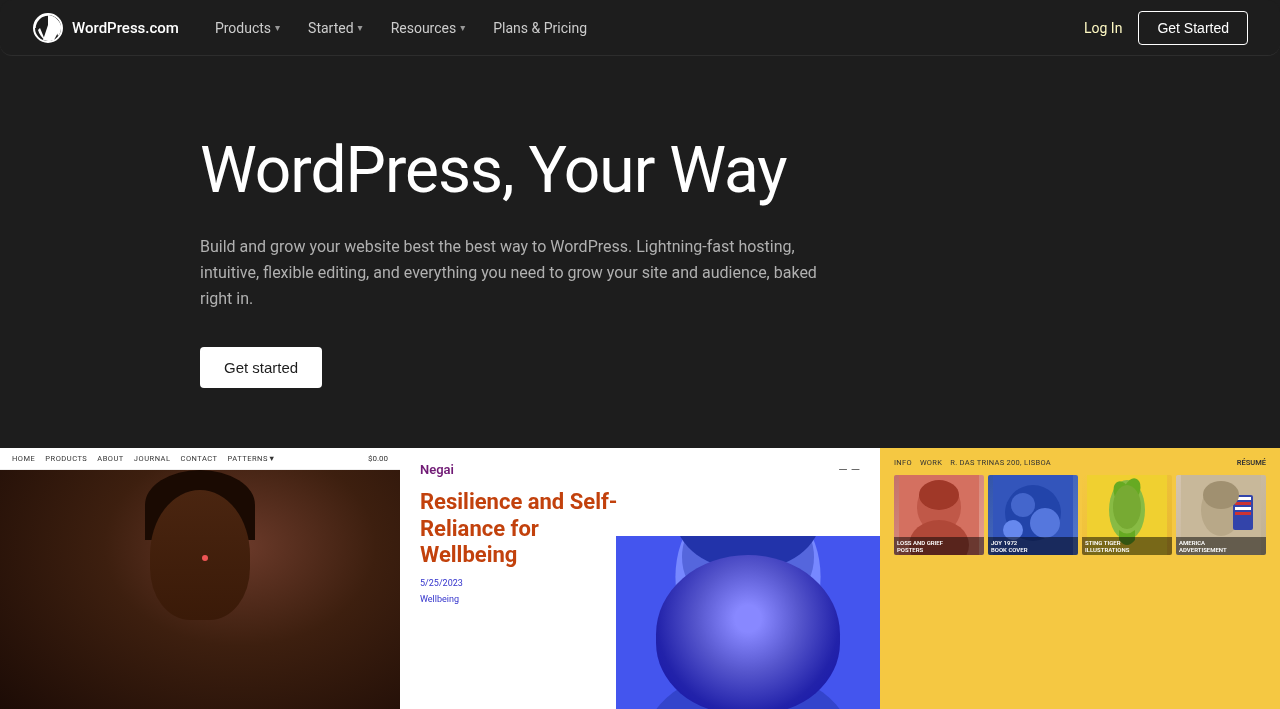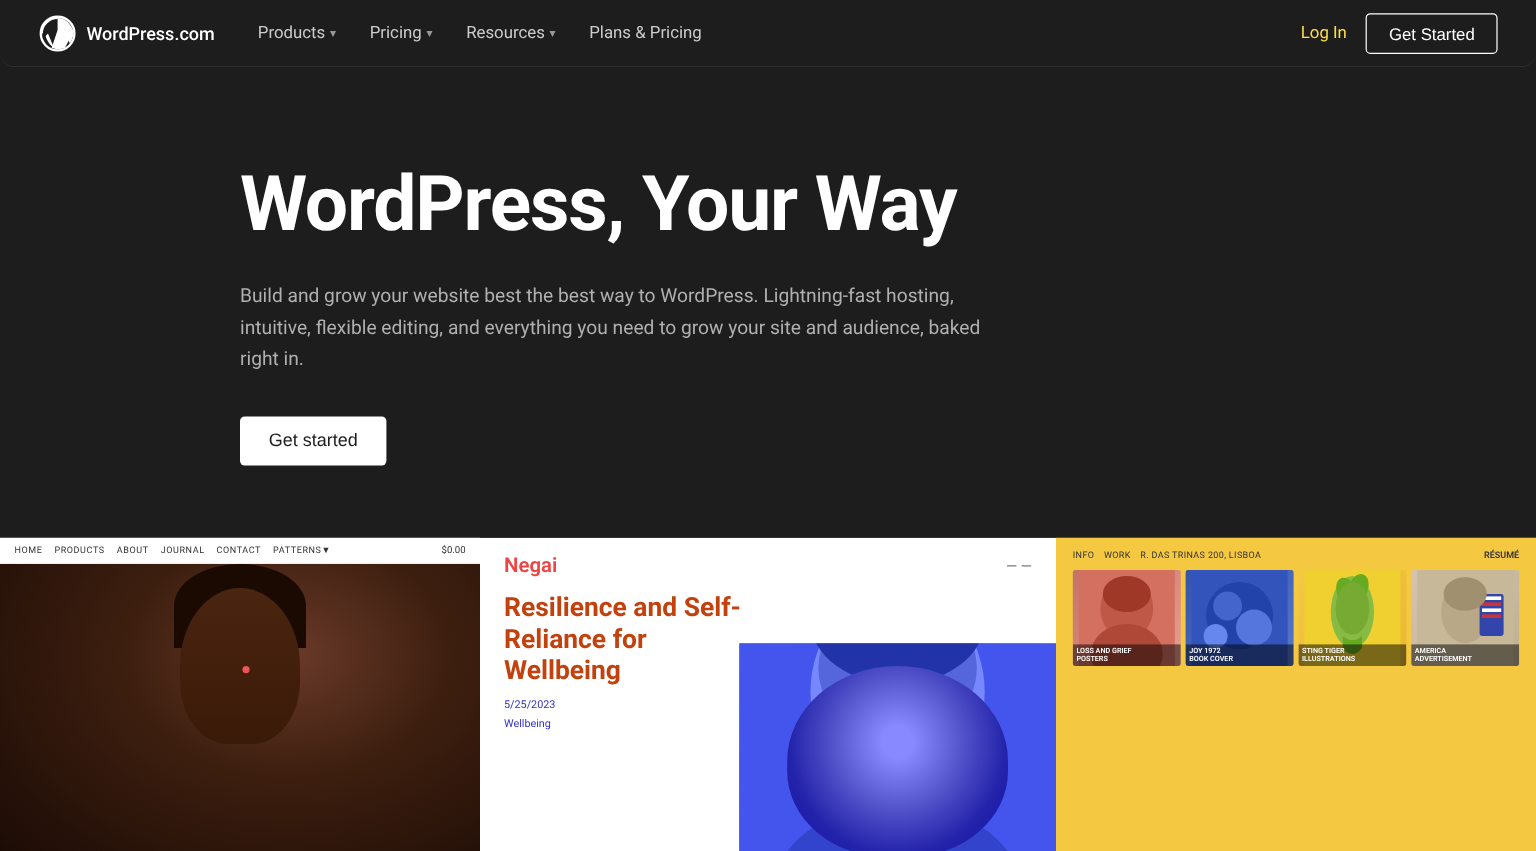--- a/index.html
+++ b/index.html
@@ -68,21 +68,21 @@
       opacity: 0.7;
     }
 
     .nav-actions {
       display: flex;
       align-items: center;
       gap: 16px;
     }
 
     .login-link {
-      color: #fde047;
+      color: #fef9c3;
       text-decoration: none;
       font-size: 14px;
       cursor: pointer;
     }
 
     .get-started-btn {
       background: transparent;
       border: 1px solid #fff;
       color: #fff;
       padding: 8px 18px;
@@ -93,21 +93,21 @@
     }
 
     
     .hero {
       padding: 80px 32px 60px 200px;
       max-width: 860px;
     }
 
     .hero-title {
       font-size: 64px;
-      font-weight: 700;
+      font-weight: 400;
       line-height: 1.1;
       color: #fff;
       margin-bottom: 28px;
       letter-spacing: -1px;
     }
 
     .hero-subtitle {
       font-size: 16px;
       color: #b0b0b0;
       line-height: 1.6;
@@ -225,23 +225,23 @@
     }
 
     .center-site-header {
       display: flex;
       justify-content: space-between;
       align-items: center;
       margin-bottom: 12px;
     }
 
     .site-name {
-      font-size: 17px;
+      font-size: 13px;
       font-weight: 600;
-      color: #ef4444;
+      color: #701a75;
     }
 
     .site-menu {
       font-size: 12px;
       color: #666;
     }
 
     .blog-title {
       font-size: 22px;
       font-weight: 700;
@@ -408,21 +408,21 @@
     </svg>
     <span>WordPress.com</span>
   </a>
 
   <div class="nav-links">
     <a class="nav-link">
       <span>Products</span>
       <span class="chevron">▾</span>
     </a>
     <a class="nav-link">
-      <span>Pricing</span>
+      <span>Started</span>
       <span class="chevron">▾</span>
     </a>
     <a class="nav-link">
       <span>Resources</span>
       <span class="chevron">▾</span>
     </a>
     <a class="nav-link">
       <span>Plans &amp; Pricing</span>
     </a>
   </div>

